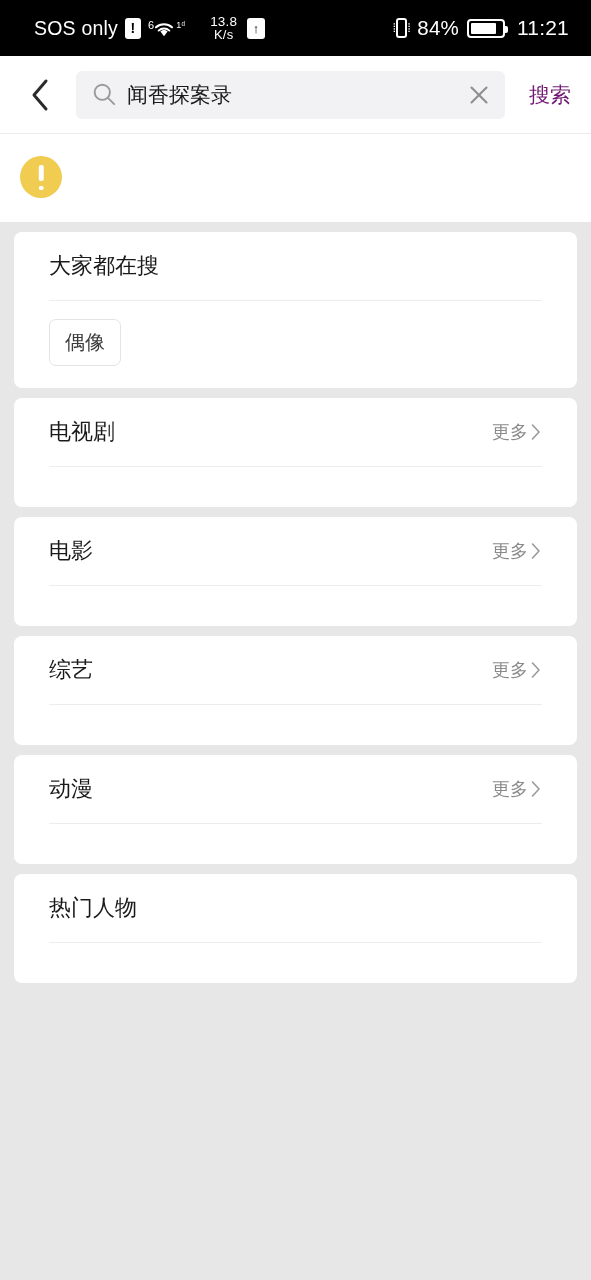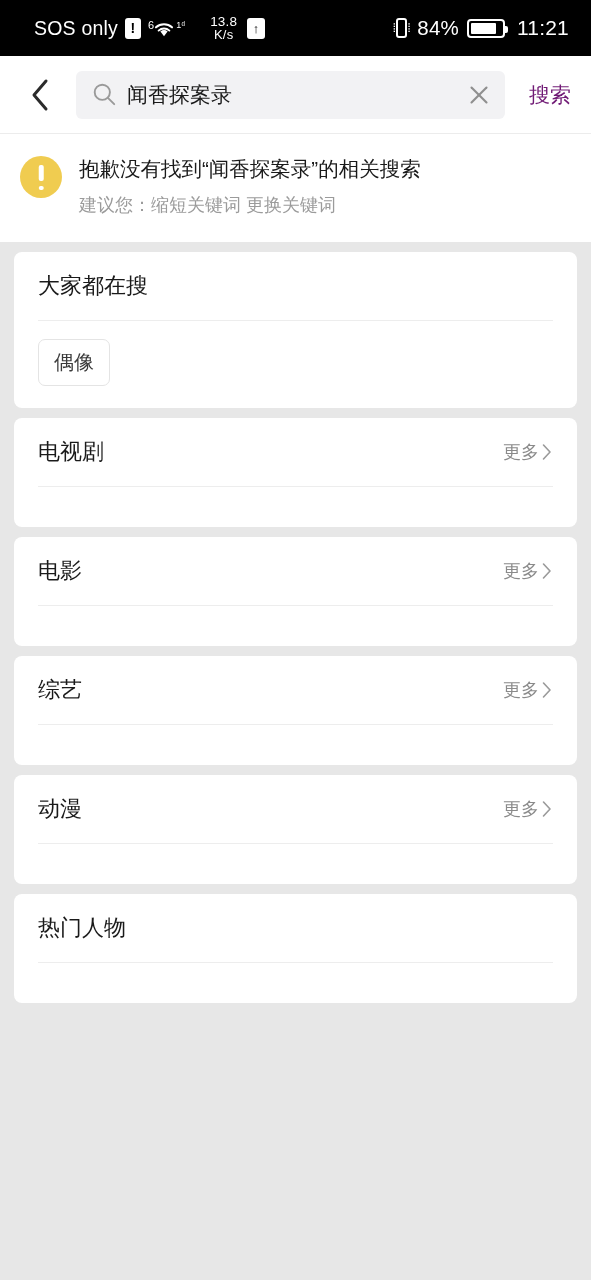--- a/index.html
+++ b/index.html
@@ -101,21 +101,21 @@
     width:4.5px; height:4.5px; background:#fff; border-radius:50%;
   }
   .notice-text { padding-top:1px; }
   .notice-title { font-size:20.5px; color:#1a1a1a; line-height:1.4; font-weight:500; }
   .notice-sub { font-size:18px; color:#9b9b9b; margin-top:9px; line-height:1.4; }
 
   
   .content { padding:10px 14px 0 14px; }
   .card {
     background:#fff; border-radius:8px; margin-bottom:10px;
-    padding:0 24px;
+    padding:0 35px;
   }
   .card-head {
     display:flex; align-items:center; height:68px;
   }
   .card-title { font-size:22px; color:#1a1a1a; font-weight:500; }
   .more-link {
     margin-left:auto; display:flex; align-items:center; gap:2px;
     color:#8a8a8a; font-size:18px;
   }
   .more-chev { display:block; }
@@ -188,24 +188,20 @@
     </div>
 
     <button class="submit-btn">搜索</button>
   </div>
 
   <div class="notice">
     <div class="warn-icon">
       <span class="bang"></span>
         <span class="dot"></span>
     </div>
-    <div class="notice-text">
-      <div class="notice-title">抱歉没有找到“闻香探案录”的相关搜索</div>
-      <div class="notice-sub">建议您：缩短关键词 更换关键词</div>
-    </div>
   </div>
 
   <div class="content" id="sections-container">
       <div class="card">
         <div class="card-head">
           <div class="card-title">大家都在搜</div>
         </div>
         <div class="card-divider"></div>
         <div class="tags">
           <span class="tag">偶像</span>

